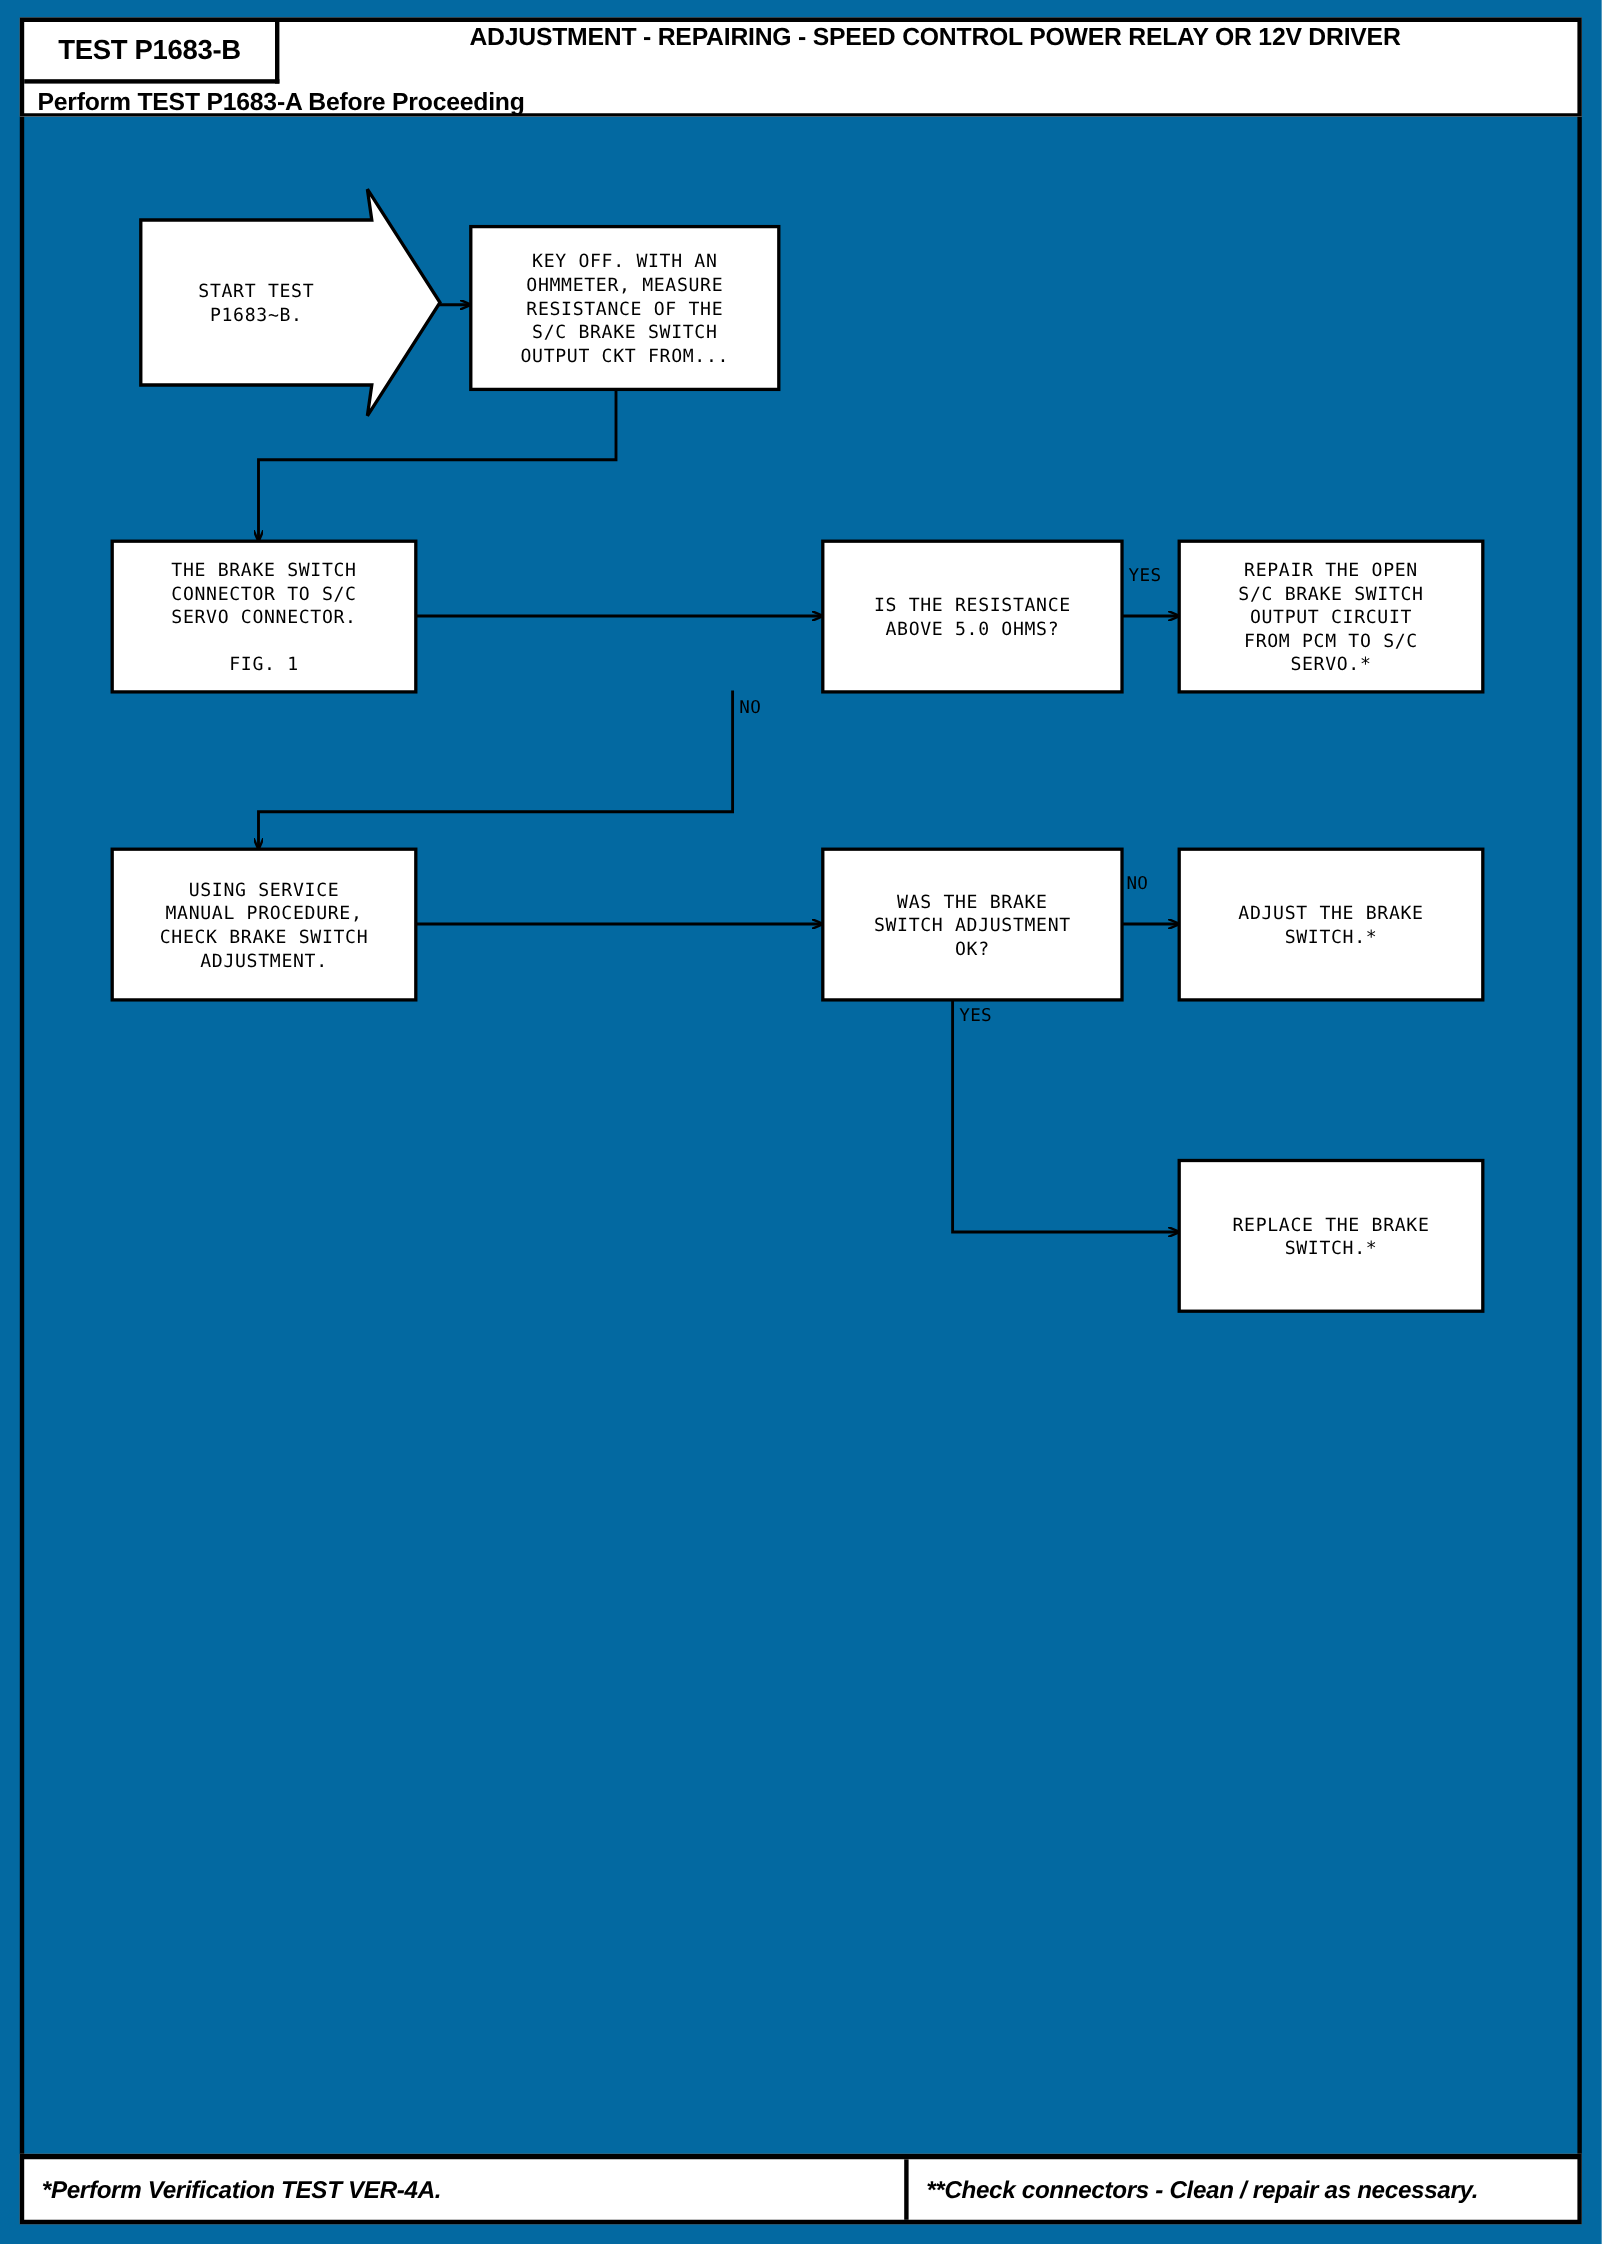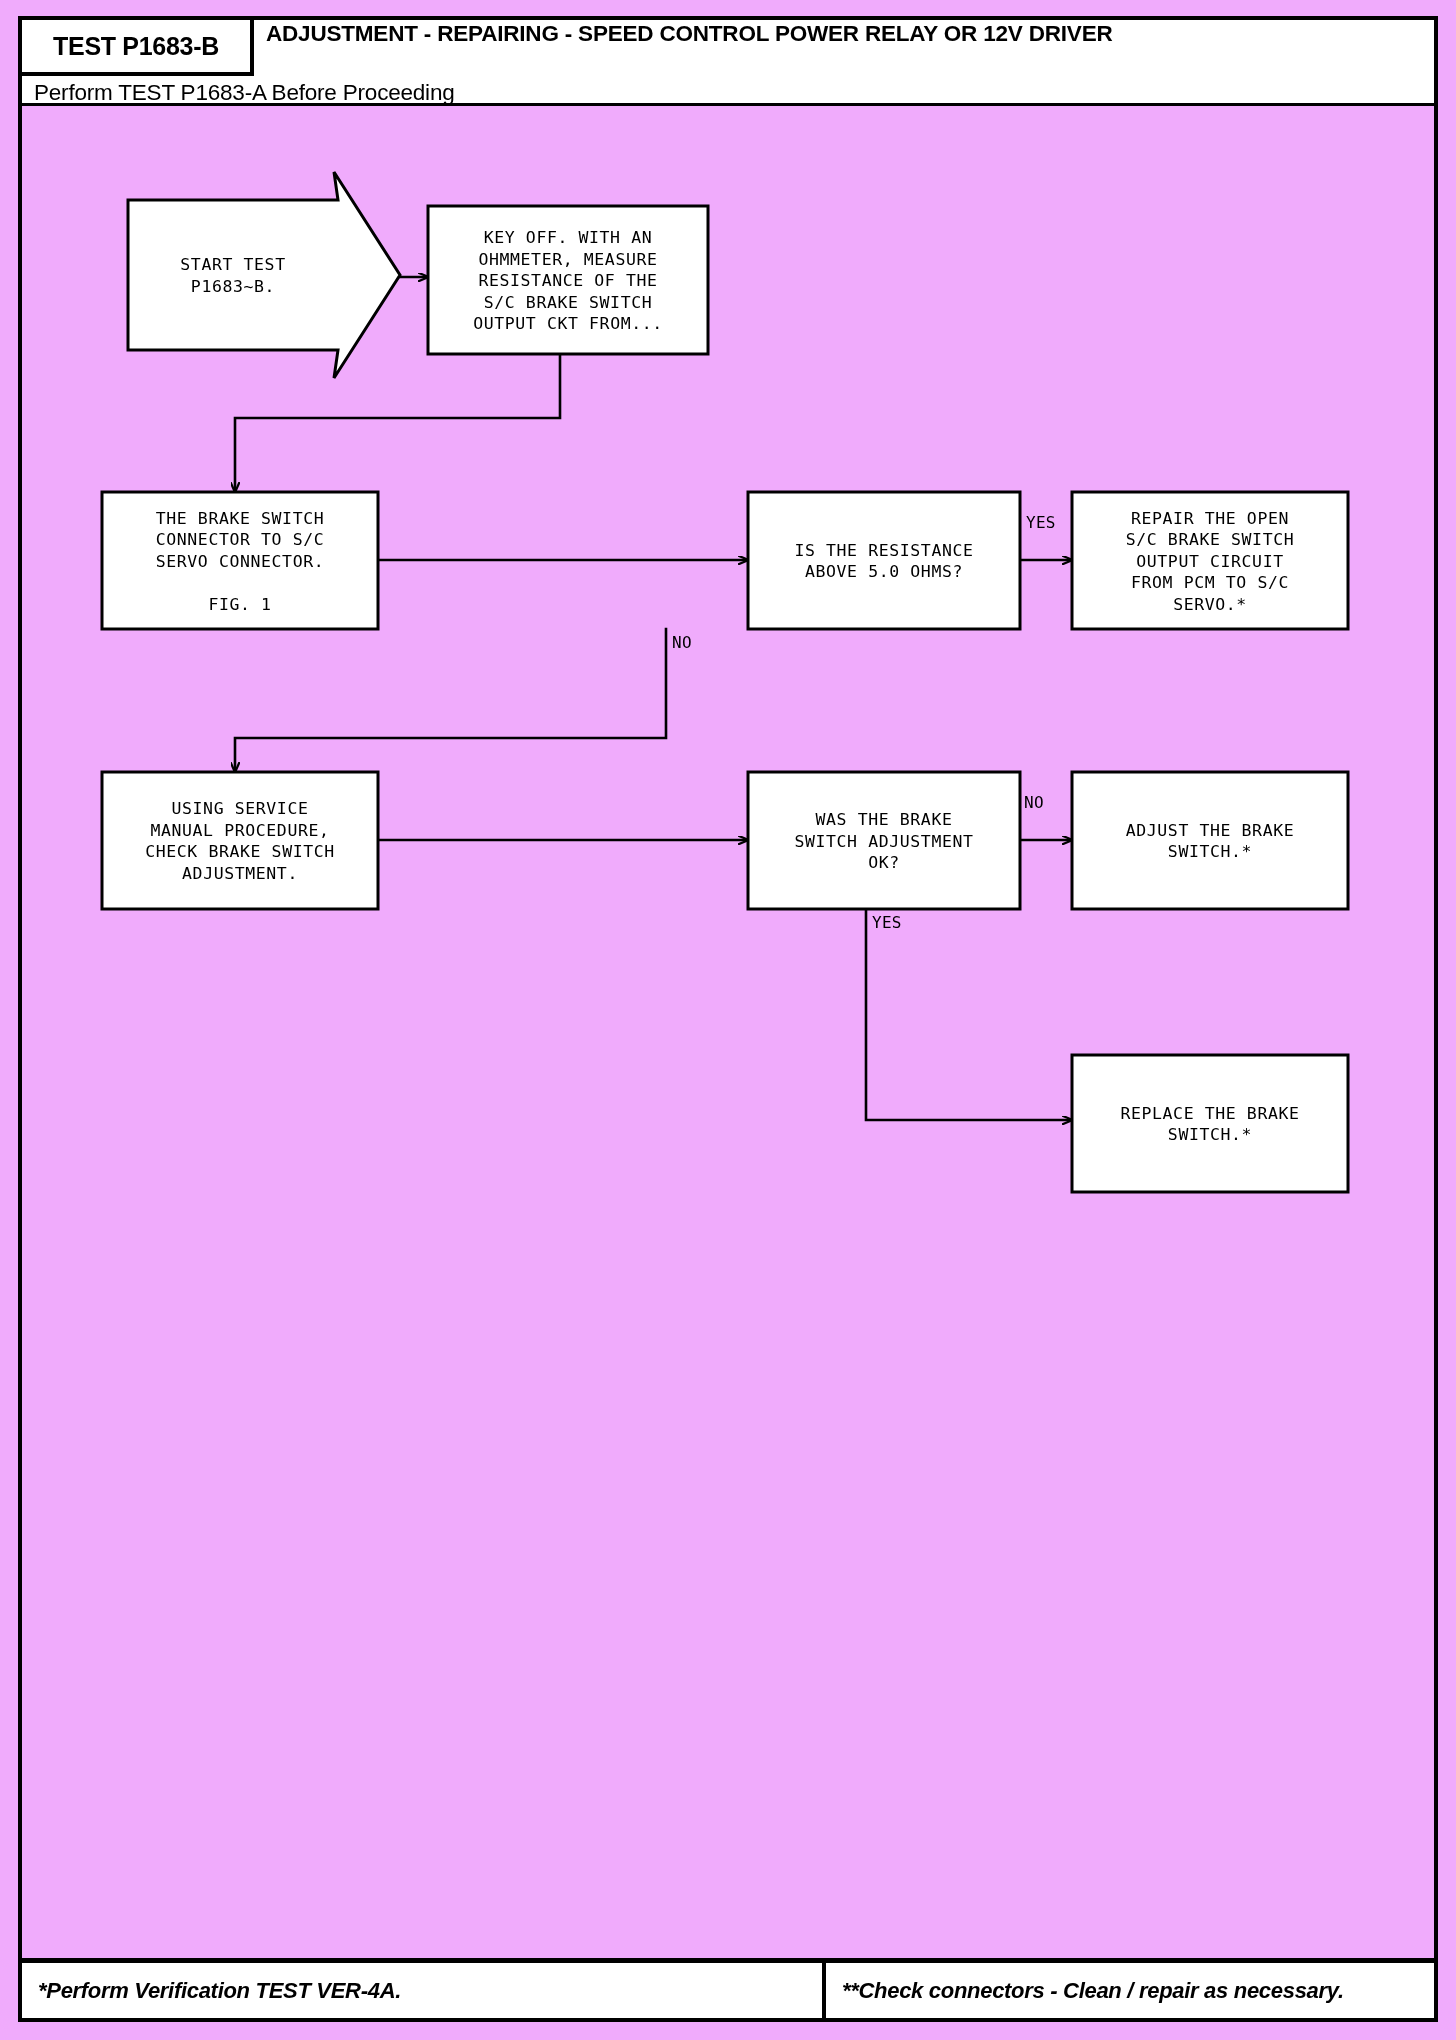--- a/index.html
+++ b/index.html
@@ -16,21 +16,22 @@
     position: relative;
     overflow: hidden;
   }
 
   
   #page {
     position: absolute;
     left: 0; top: 0;
     width: 1456px;
     height: 2040px;
-    background: #f0abfc;
+    background: #0369a1;
+    text-align: center;
   }
 
   .outer-frame {
     position: absolute;
     left: 18px;
     top: 16px;
     width: 1420px;
     height: 2006px;
     border: 4px solid #000;
     box-sizing: border-box;
@@ -82,21 +83,21 @@
     position: absolute;
     left: 0;
     top: 56px;
     width: 100%;
     height: 34px;
     box-sizing: border-box;
     padding-left: 12px;
     display: flex;
     align-items: center;
     font-size: 22.5px;
-    font-weight: normal;
+    font-weight: bold;
     letter-spacing: -0.2px;
   }
 
   
   .footer-block {
     position: absolute;
     left: 18px;
     top: 1958px;
     width: 1420px;
     height: 64px;

